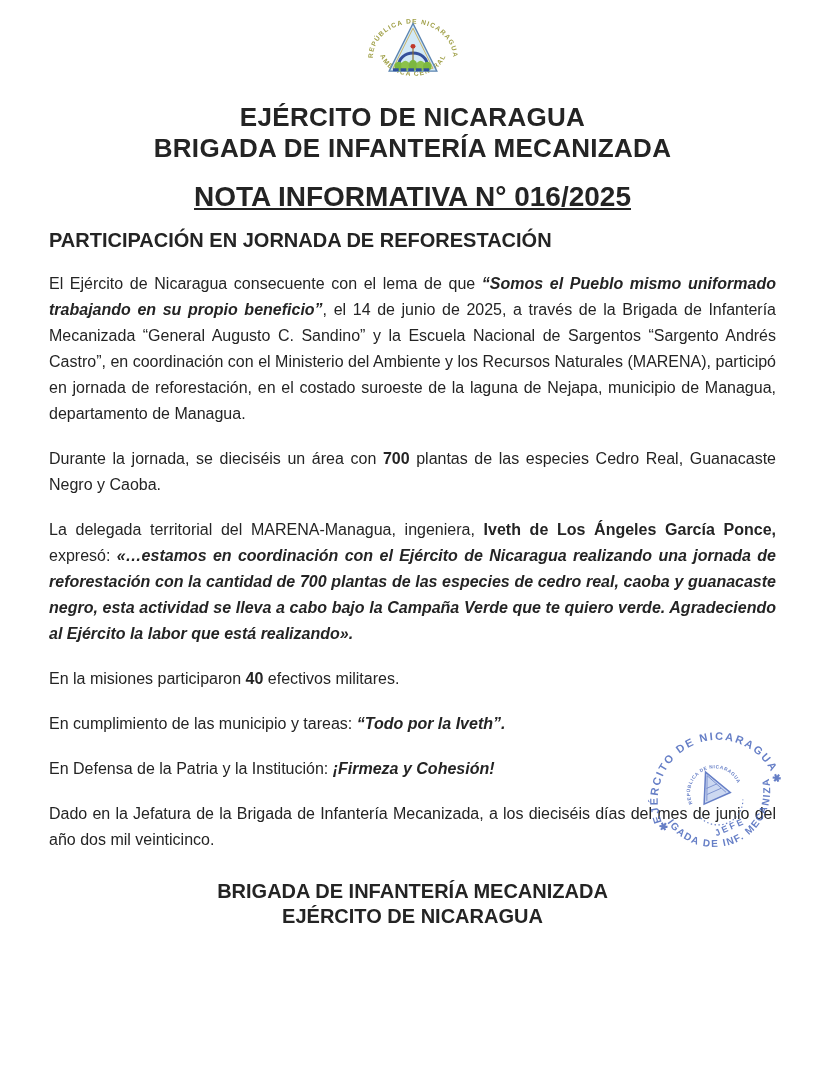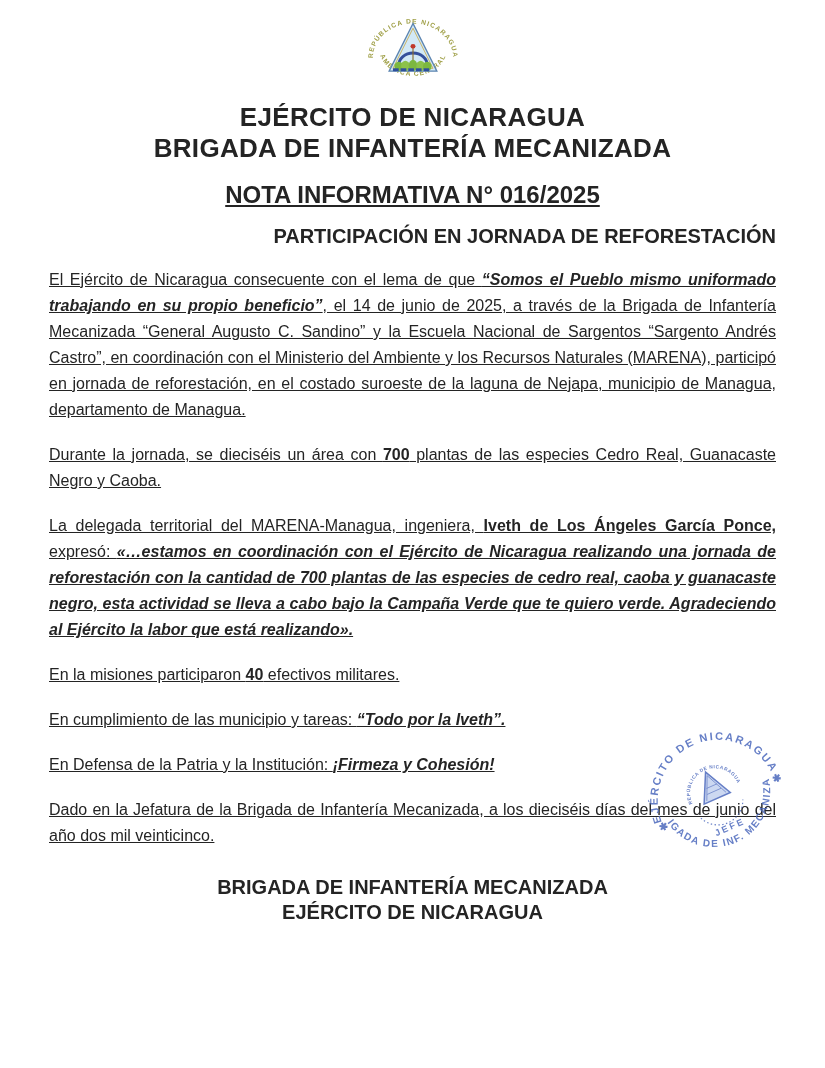--- a/index.html
+++ b/index.html
@@ -23,36 +23,35 @@
     text-align: center;
     font-weight: bold;
     font-size: 26px;
     line-height: 31px;
     letter-spacing: 0.3px;
     margin-top: 6px;
   }
   .note-number {
     text-align: center;
     font-weight: bold;
-    font-size: 24px;
+    font-size: 28px;
     margin-top: 17px;
   }
   .note-number .ul { text-decoration: underline; }
   .subject {
-    text-align: right;
+    text-align: left;
     font-weight: bold;
     font-size: 20px;
     margin-top: 16px;
   }
   .para {
     font-size: 16px;
     line-height: 26px;
     text-align: justify;
     margin: 19px 0 0 0;
-    text-decoration: underline;
   }
   .b  { font-weight: bold; }
   .bi { font-weight: bold; font-style: italic; }
   .footer-block {
     text-align: center;
     font-weight: bold;
     font-size: 20px;
     line-height: 25px;
     margin-top: 26px;
   }

